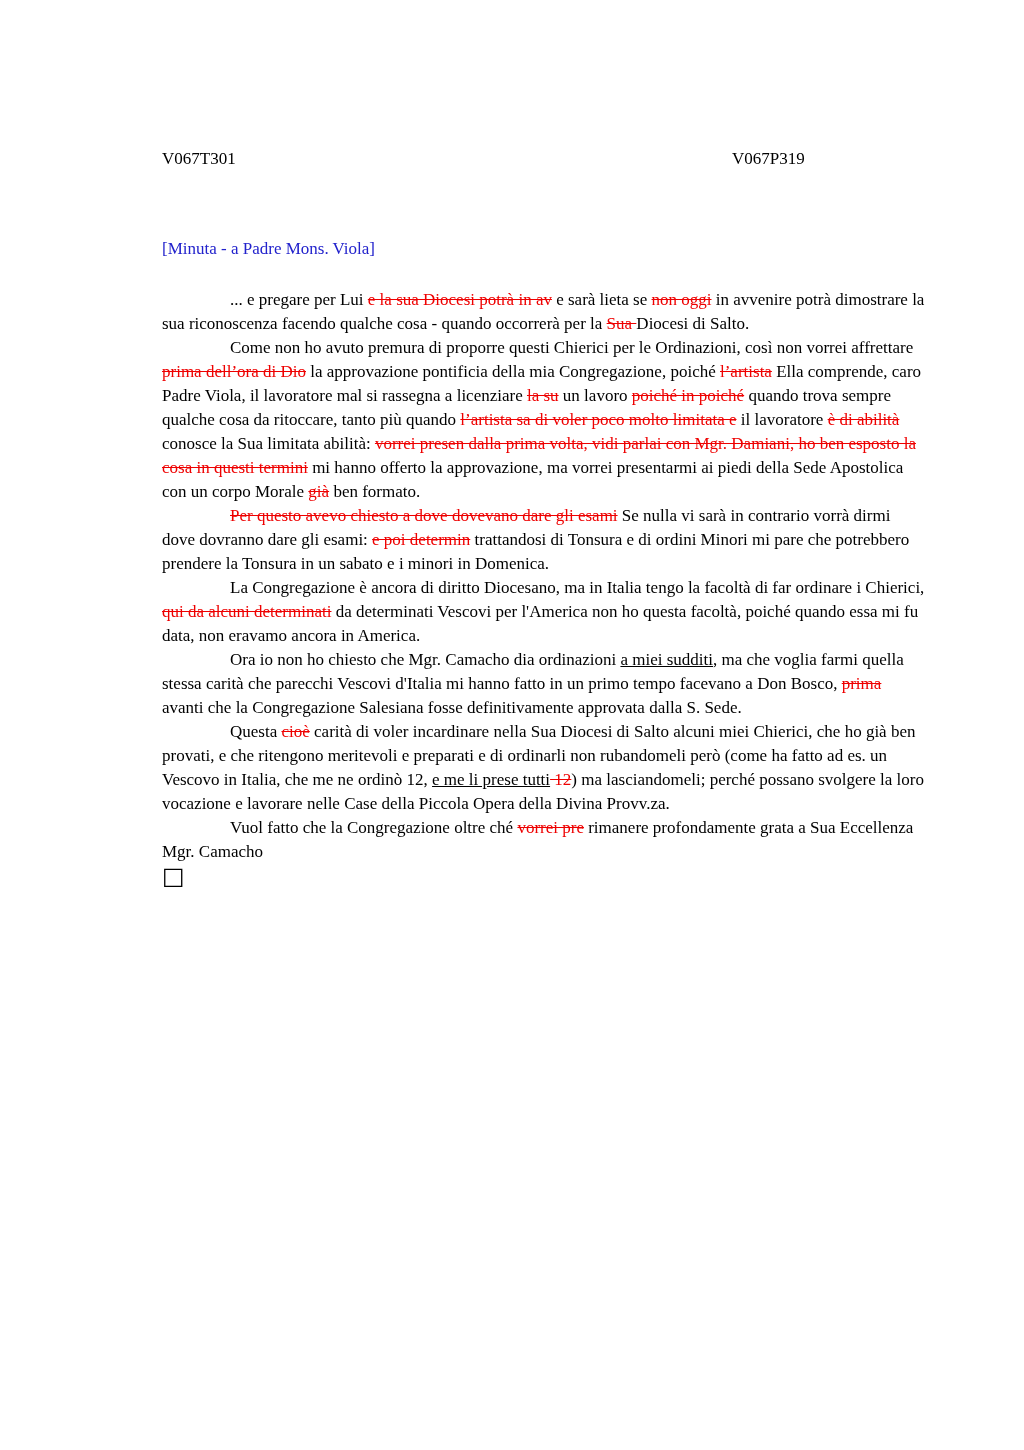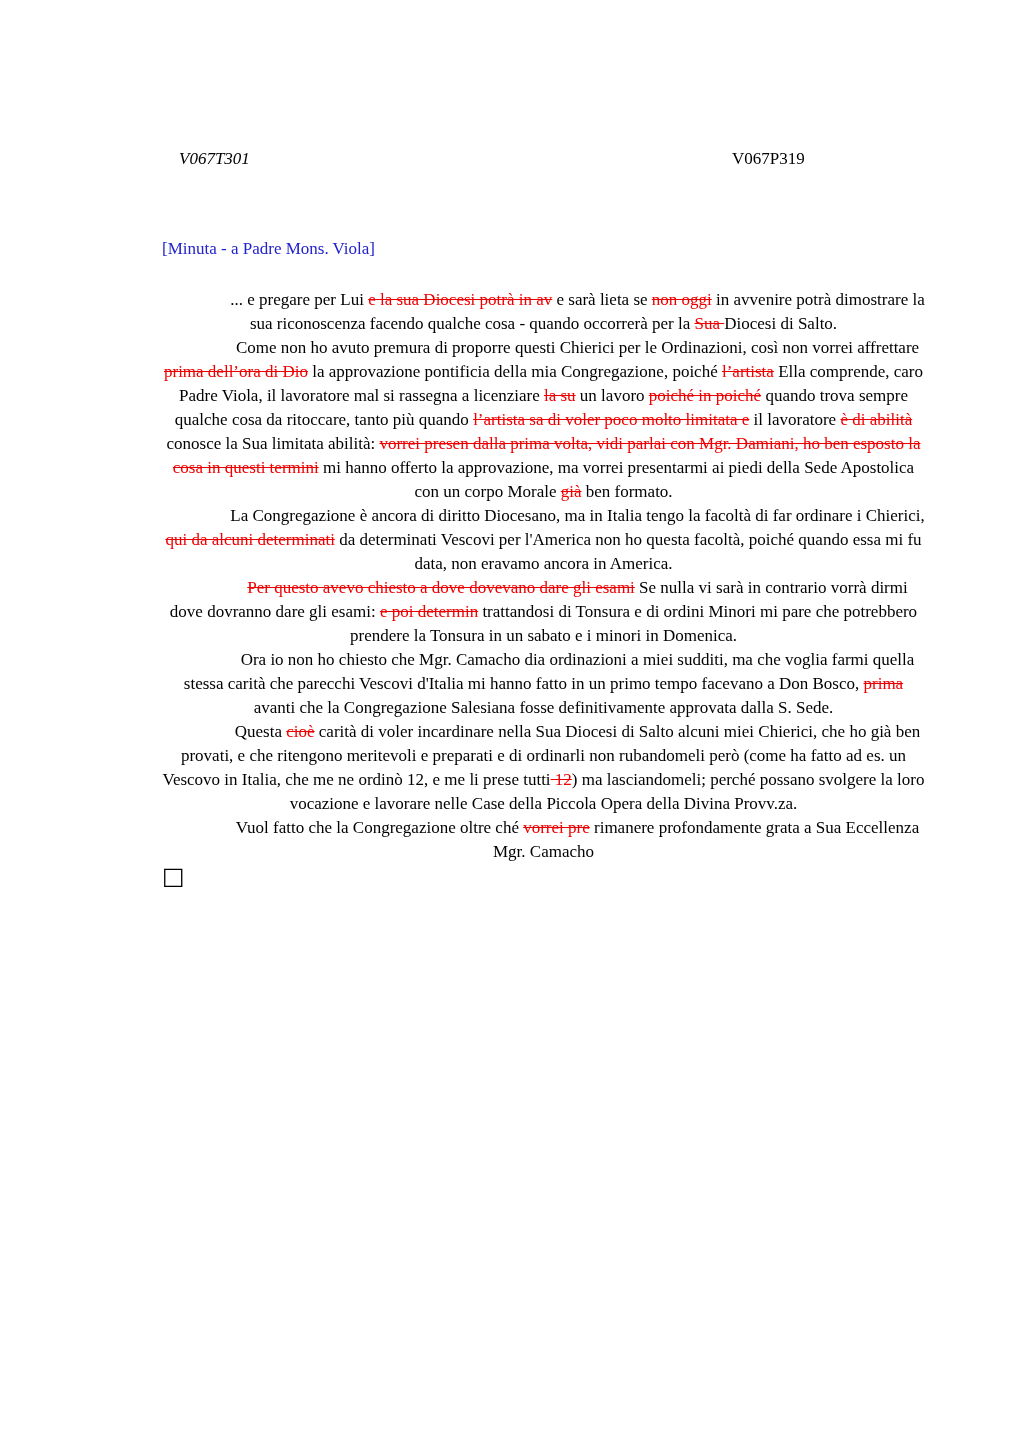--- a/index.html
+++ b/index.html
@@ -21,43 +21,44 @@
     left: 162px;
     top: 149px;
     width: 763px;
   }
   .header-row {
     position: relative;
     height: 20px;
     font-size: 17px;
     line-height: 20px;
   }
-  .header-left { position: absolute; left: 17px; top: 0; font-style: italic; }
+  .header-left { position: absolute; left: 0; top: 0; }
   .header-right { position: absolute; left: 570px; top: 0; }
   .doc-title {
     margin-top: 68px;
     font-size: 17px;
     line-height: 24px;
     color: var(--title-color, #2222cc);
   }
   .doc-body {
     margin-top: 27px;
     font-size: 17px;
     line-height: 24px;
-    text-align: center;
+    text-align: left;
   }
   .para {
     margin: 0;
     text-indent: 68px;
   }
   .del {
     color: var(--del-color, #ee0000);
     text-decoration: line-through;
   }
   .ins {
+    text-decoration: underline;
   }
   .end-mark {
     margin-top: 0;
     font-family: "DejaVu Sans", sans-serif;
     font-size: 24px;
     line-height: 24px;
   }
 </style>
 </head>
 <body>
@@ -68,22 +69,22 @@
     <div class="header-row">
       <span class="header-left">V067T301</span>
       <span class="header-right">V067P319</span>
     </div>
 
     <div class="doc-title">[Minuta - a Padre Mons. Viola]</div>
 
     <div class="doc-body" id="doc-body">
         <p class="para"><span>... e pregare per Lui </span><span class="del">e la sua Diocesi potrà in av</span><span> e sarà lieta se </span><span class="del">non oggi</span><span> in avvenire potrà dimostrare la sua riconoscenza facendo qualche cosa - quando occorrerà per la </span><span class="del">Sua </span><span>Diocesi di Salto.</span></p>
         <p class="para"><span>Come non ho avuto premura di proporre questi Chierici per le Ordinazioni, così non vorrei affrettare </span><span class="del">prima dell’ora di Dio</span><span> la approvazione pontificia della mia Congregazione, poiché </span><span class="del">l’artista</span><span> Ella comprende, caro Padre Viola, il lavoratore mal si rassegna a licenziare </span><span class="del">la su</span><span> un lavoro </span><span class="del">poiché in poiché</span><span> quando trova sempre qualche cosa da ritoccare, tanto più quando </span><span class="del">l’artista sa di voler poco molto limitata e</span><span> il lavoratore </span><span class="del">è di abilità </span><span>conosce la Sua limitata abilità: </span><span class="del">vorrei presen dalla prima volta, vidi parlai con Mgr. Damiani, ho ben esposto la cosa in questi termini</span><span> mi hanno offerto la approvazione, ma vorrei presentarmi ai piedi della Sede Apostolica con un corpo Morale </span><span class="del">già</span><span> ben formato.</span></p>
+        <p class="para"><span class="del">Per questo avevo chiesto a dove dovevano dare gli esami</span><span> Se nulla vi sarà in contrario vorrà dirmi dove dovranno dare gli esami: </span><span class="del">e poi determin</span><span> trattandosi di Tonsura e di ordini Minori mi pare che potrebbero prendere la Tonsura in un sabato e i minori in Domenica.</span></p>
         <p class="para"><span>La Congregazione è ancora di diritto Diocesano, ma in Italia tengo la facoltà di far ordinare i Chierici, </span><span class="del">qui da alcuni determinati</span><span> da determinati Vescovi per l'America non ho questa facoltà, poiché quando essa mi fu data, non eravamo ancora in America.</span></p>
-        <p class="para"><span class="del">Per questo avevo chiesto a dove dovevano dare gli esami</span><span> Se nulla vi sarà in contrario vorrà dirmi dove dovranno dare gli esami: </span><span class="del">e poi determin</span><span> trattandosi di Tonsura e di ordini Minori mi pare che potrebbero prendere la Tonsura in un sabato e i minori in Domenica.</span></p>
         <p class="para"><span>Ora io non ho chiesto che Mgr. Camacho dia ordinazioni </span><span class="ins">a miei sudditi</span><span>, ma che voglia farmi quella stessa carità che parecchi Vescovi d'Italia mi hanno fatto in un primo tempo facevano a Don Bosco, </span><span class="del">prima</span><span> avanti che la Congregazione Salesiana fosse definitivamente approvata dalla S. Sede.</span></p>
         <p class="para"><span>Questa </span><span class="del">cioè</span><span> carità di voler incardinare nella Sua Diocesi di Salto alcuni miei Chierici, che ho già ben provati, e che ritengono meritevoli e preparati e di ordinarli non rubandomeli però (come ha fatto ad es. un Vescovo in Italia, che me ne ordinò 12, </span><span class="ins">e me li prese tutti</span><span class="del"> 12</span><span>) ma lasciandomeli; perché possano svolgere la loro vocazione e lavorare nelle Case della Piccola Opera della Divina Provv.za.</span></p>
         <p class="para"><span>Vuol fatto che la Congregazione oltre ché </span><span class="del">vorrei pre</span><span> rimanere profondamente grata a Sua Eccellenza Mgr. Camacho</span></p>
       </div>
 
     <div class="end-mark">□</div>
 
   </div>
 </div>
 

